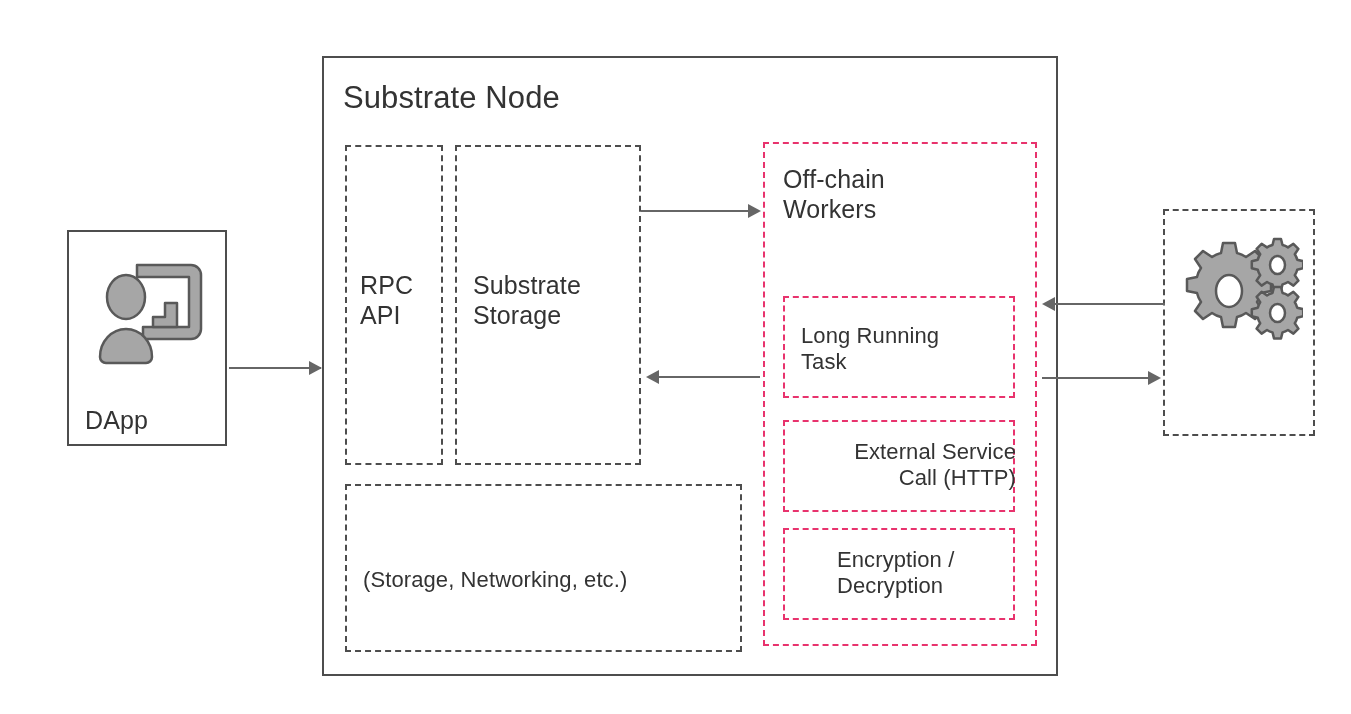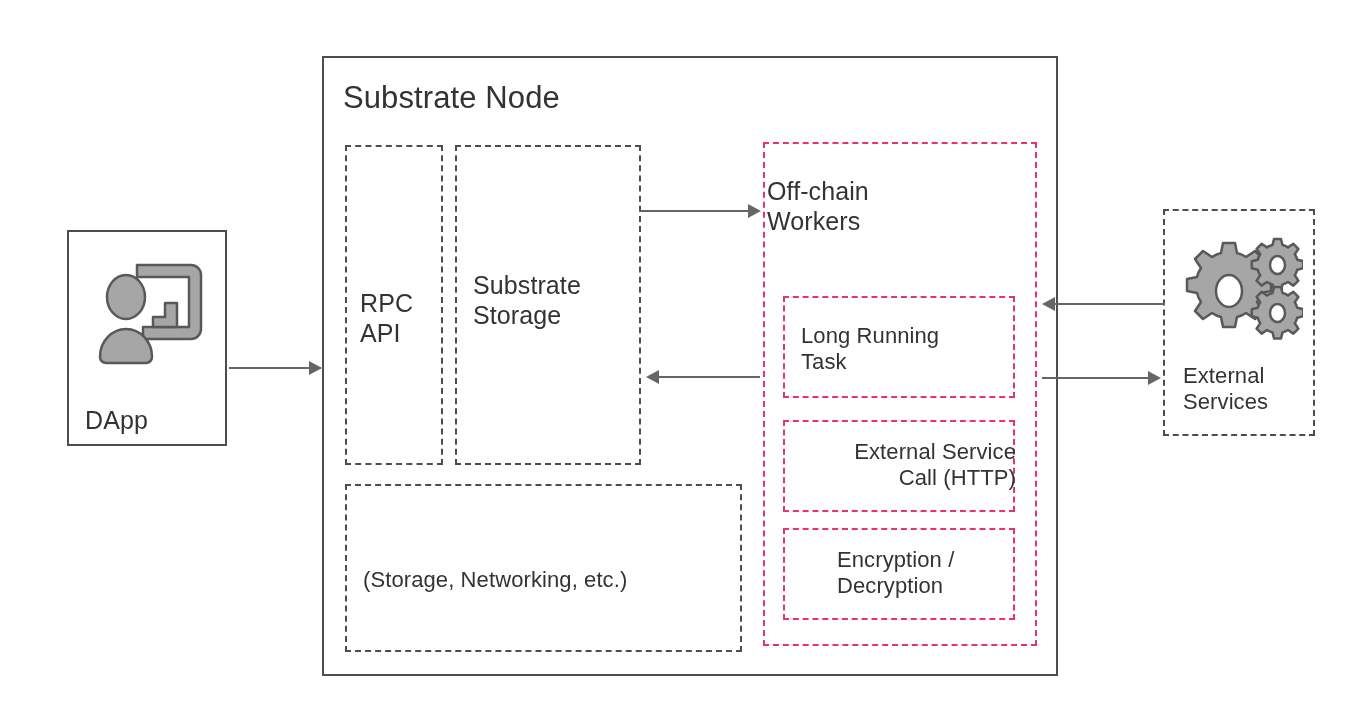--- a/index.html
+++ b/index.html
@@ -101,33 +101,33 @@
   <div class="label t-big" style="left:85px; top:406px; width:130px;">DApp</div>
 
   <div class="hline" style="left:229px; top:367px; width:92px;"></div>
   <div class="arrow-head arrow-right" style="left:309px; top:361px;"></div>
 
   <div class="box solid-box" style="left:322px; top:56px; width:736px; height:620px;"></div>
 
   <div class="label t-title" style="left:343px; top:80px; width:400px;">Substrate Node</div>
 
   <div class="box dashed-box" style="left:345px; top:145px; width:98px; height:320px;"></div>
-  <div class="label t-big" style="left:360px; top:289px; width:90px;">RPC
+  <div class="label t-big" style="left:360px; top:271px; width:90px;">RPC
 API</div>
 
   <div class="box dashed-box" style="left:455px; top:145px; width:186px; height:320px;"></div>
   <div class="label t-big" style="left:473px; top:271px; width:180px;">Substrate
 Storage</div>
 
   <div class="box dashed-box" style="left:345px; top:484px; width:397px; height:168px;"></div>
   <div class="label t-med" style="left:363px; top:567px; width:380px;">(Storage, Networking, etc.)</div>
 
   <div class="box pink-box" style="left:763px; top:142px; width:274px; height:504px;"></div>
 
-  <div class="label t-big" style="left:767px; top:165px; width:240px;margin-top:12px;">Off-chain
+  <div class="label t-big" style="left:783px; top:165px; width:240px;">Off-chain
 Workers</div>
 
   <div class="box pink-box" style="left:783px; top:296px; width:232px; height:102px;"></div>
   <div class="label t-med" style="left:801px; top:323px; width:215px;">Long Running
 Task</div>
 
   <div class="box pink-box" style="left:783px; top:420px; width:232px; height:92px;"></div>
   <div class="label t-med" style="left:801px; top:439px; width:215px;text-align:right;">External Service
 Call (HTTP)</div>
 
@@ -166,22 +166,20 @@
       <g fill="#a6a6a6" stroke="#595959" stroke-width="2.5" stroke-linejoin="round">
         <path d="M89 52 h7 l1.5 6 a16 16 0 0 1 5.5 2.4 l5.4 -3.6 l5 5 l-3.6 5.4 a16 16 0 0 1 2.4 5.5 l6 1.5 v7
                  l-6 1.5 a16 16 0 0 1 -2.4 5.5 l3.6 5.4 l-5 5 l-5.4 -3.6 a16 16 0 0 1 -5.5 2.4 l-1.5 6 h-7
                  l-1.5 -6 a16 16 0 0 1 -5.5 -2.4 l-5.4 3.6 l-5 -5 l3.6 -5.4 a16 16 0 0 1 -2.4 -5.5 l-6 -1.5 v-7
                  l6 -1.5 a16 16 0 0 1 2.4 -5.5 l-3.6 -5.4 l5 -5 l5.4 3.6 a16 16 0 0 1 5.5 -2.4 Z"></path>
         <ellipse cx="92.5" cy="78" rx="7.5" ry="9" fill="#ffffff"></ellipse>
       </g>
     </svg>
   </div>
 
-  <div class="label t-med" style="left:1183px; top:363px; width:140px;">External
-Services</div>
 
   <div class="hline" style="left:1055px; top:303px; width:110px;"></div>
   <div class="arrow-head arrow-left" style="left:1042px; top:297px;"></div>
 
   <div class="hline" style="left:1042px; top:377px; width:108px;"></div>
   <div class="arrow-head arrow-right" style="left:1148px; top:371px;"></div>
 
 </div>
 
 </body></html>

